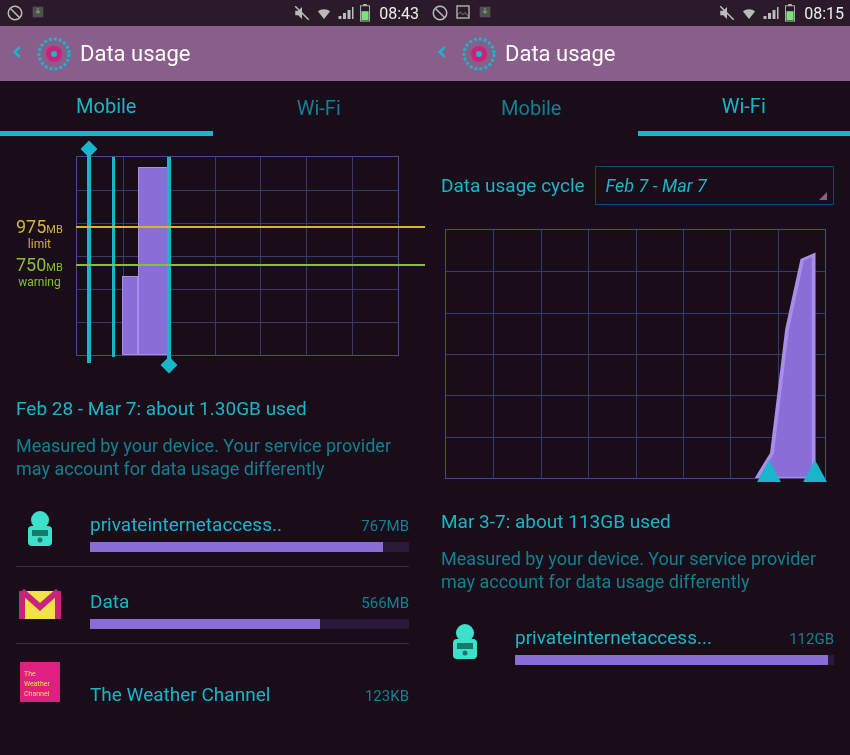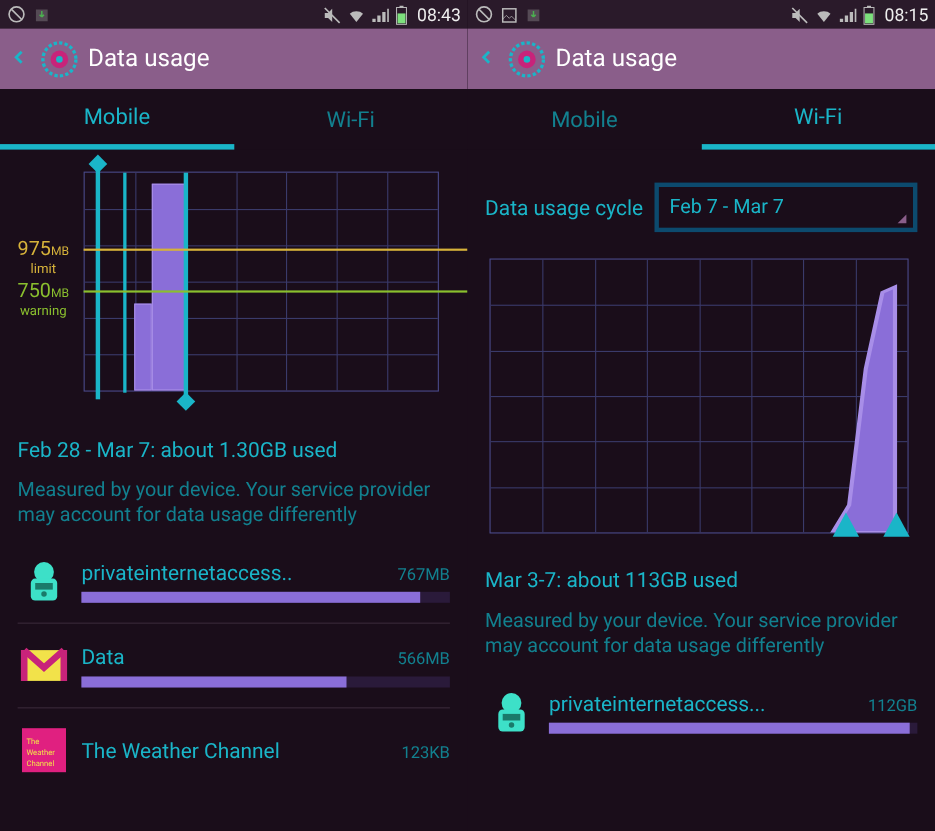--- a/index.html
+++ b/index.html
@@ -26,21 +26,21 @@
     background: #2a1a2a;
     display: flex;
     align-items: center;
     justify-content: space-between;
     padding: 0 6px;
     font-size: 14px;
     color: #ccc;
   }
   .status-left, .status-right {
     display: flex;
-    align-items: flex-end;
+    align-items: flex-start;
     gap: 6px;
   }
   .status-right { gap: 4px; }
   .status-icon-svg, .status-ico {
     display: inline-flex;
     align-items: center;
   }
   .status-time {
     color: #eee;
     font-size: 16px;
@@ -176,40 +176,41 @@
     align-items: center;
     gap: 10px;
     margin: 20px 0 24px 0;
   }
   .cycle-label {
     color: #1ab5c8;
     font-size: 19px;
   }
   .cycle-select {
     flex: 1;
-    border: 4px solid #0c4a6e;
+    border: 1px solid #0c4a6e;
     padding: 8px 10px;
     color: #1ab5c8;
     font-size: 18px;
     background: transparent;
     position: relative;
+    font-style: italic;
   }
   .cycle-select .tri {
     position: absolute;
     right: 6px;
     bottom: 4px;
     width: 0; height: 0;
     border-left: 8px solid transparent;
     border-bottom: 8px solid #8a5e8a;
   }
   
   .app-row {
     display: flex;
-    align-items: center;
-    gap: 10px;
+    align-items: flex-end;
+    gap: 26px;
     padding: 8px 0;
   }
   .app-icon {
     width: 48px;
     height: 48px;
     display: flex;
     align-items: center;
     justify-content: center;
     flex-shrink: 0;
   }

